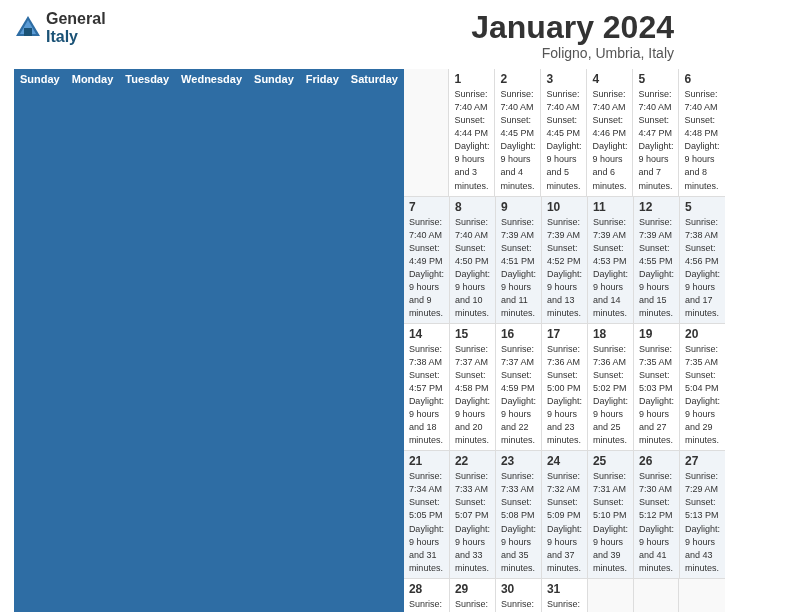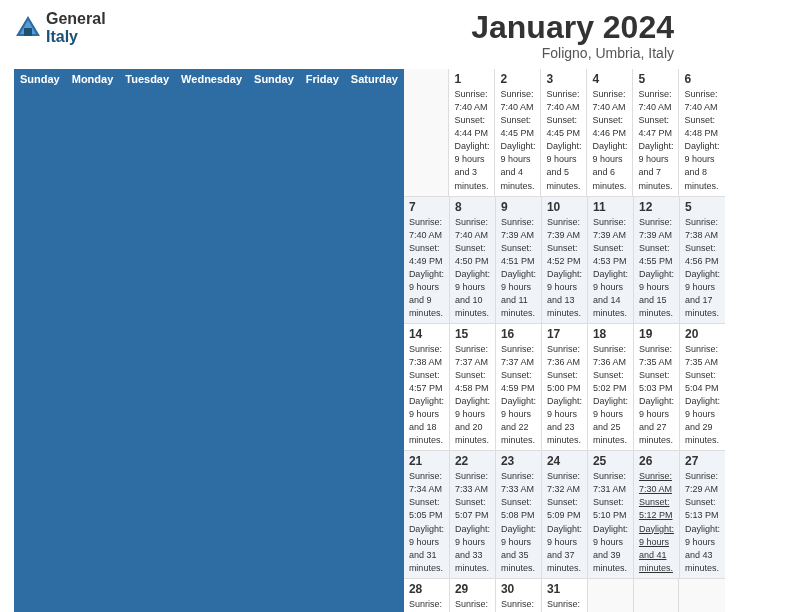--- a/index.html
+++ b/index.html
@@ -335,21 +335,21 @@
           </div>
           <div class="cal-cell">
             <div class="day-number">25</div>
             <div class="day-info" style="white-space: pre-line;">Sunrise: 7:31 AM
 Sunset: 5:10 PM
 Daylight: 9 hours
 and 39 minutes.</div>
           </div>
           <div class="cal-cell">
             <div class="day-number">26</div>
-            <div class="day-info" style="white-space: pre-line; text-decoration: underline;">Sunrise: 7:30 AM
+            <div class="day-info" style="white-space: pre-line;">Sunrise: 7:30 AM
 Sunset: 5:12 PM
 Daylight: 9 hours
 and 41 minutes.</div>
           </div>
           <div class="cal-cell">
             <div class="day-number">27</div>
             <div class="day-info" style="white-space: pre-line;">Sunrise: 7:29 AM
 Sunset: 5:13 PM
 Daylight: 9 hours
 and 43 minutes.</div>

